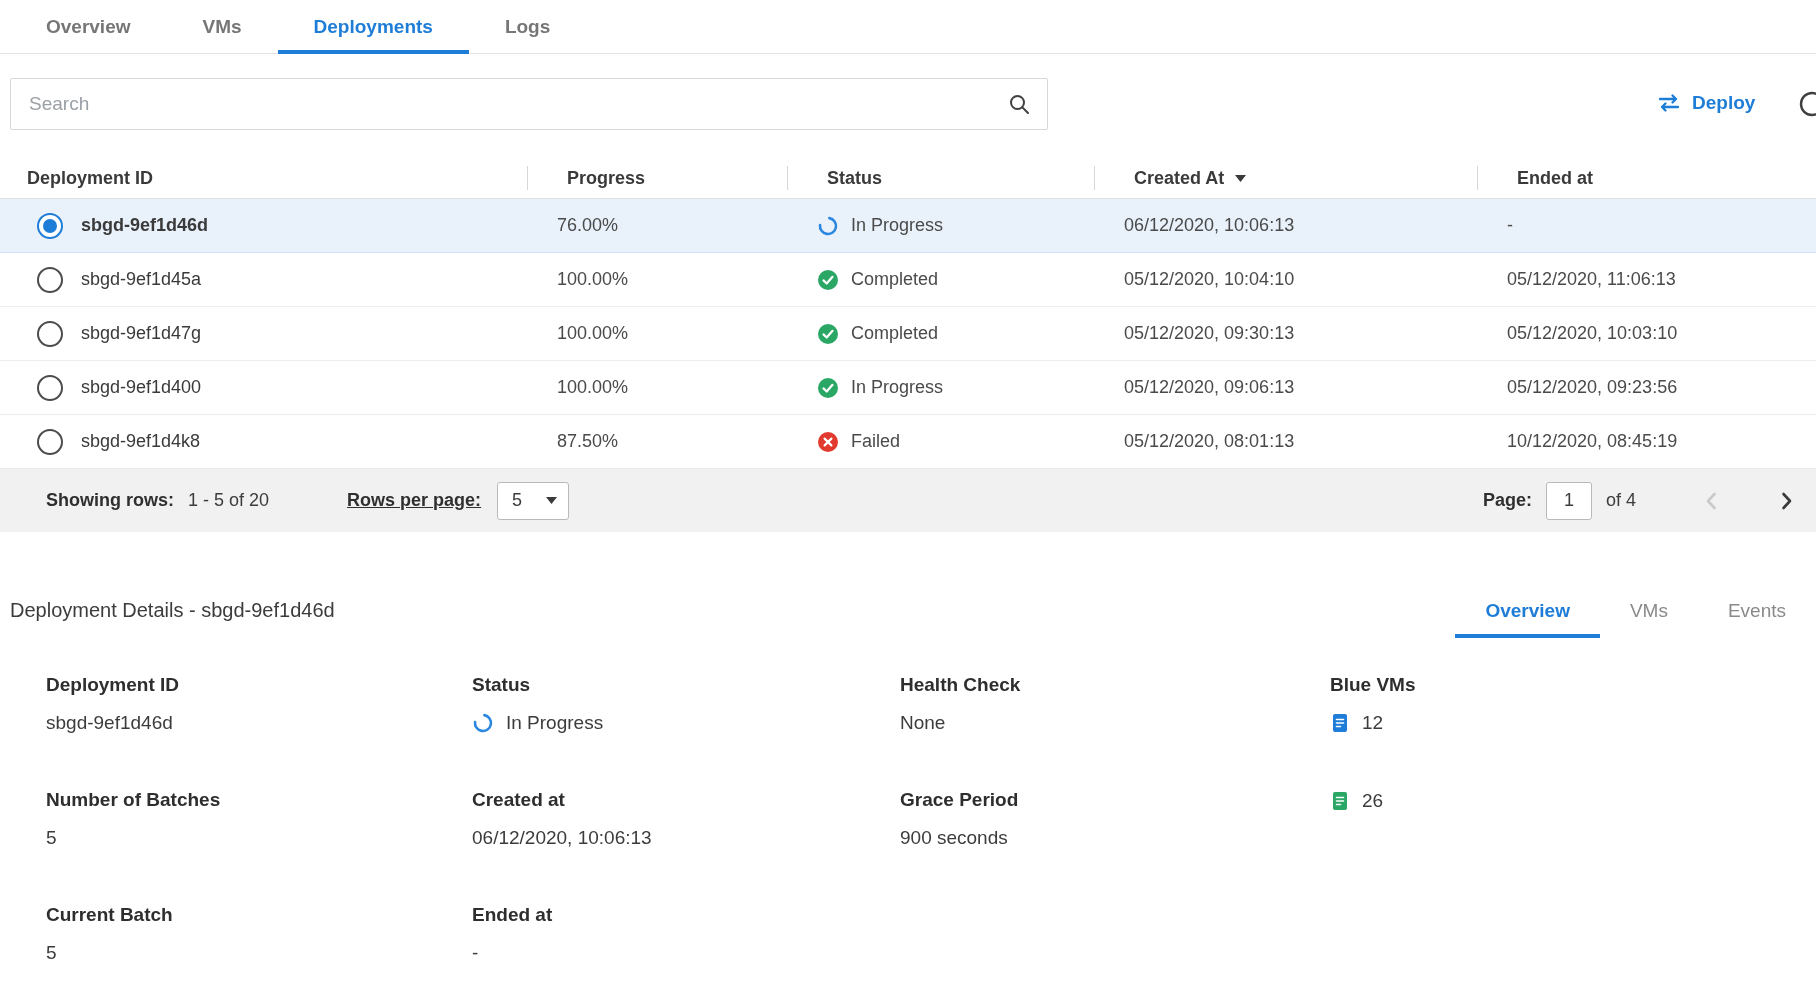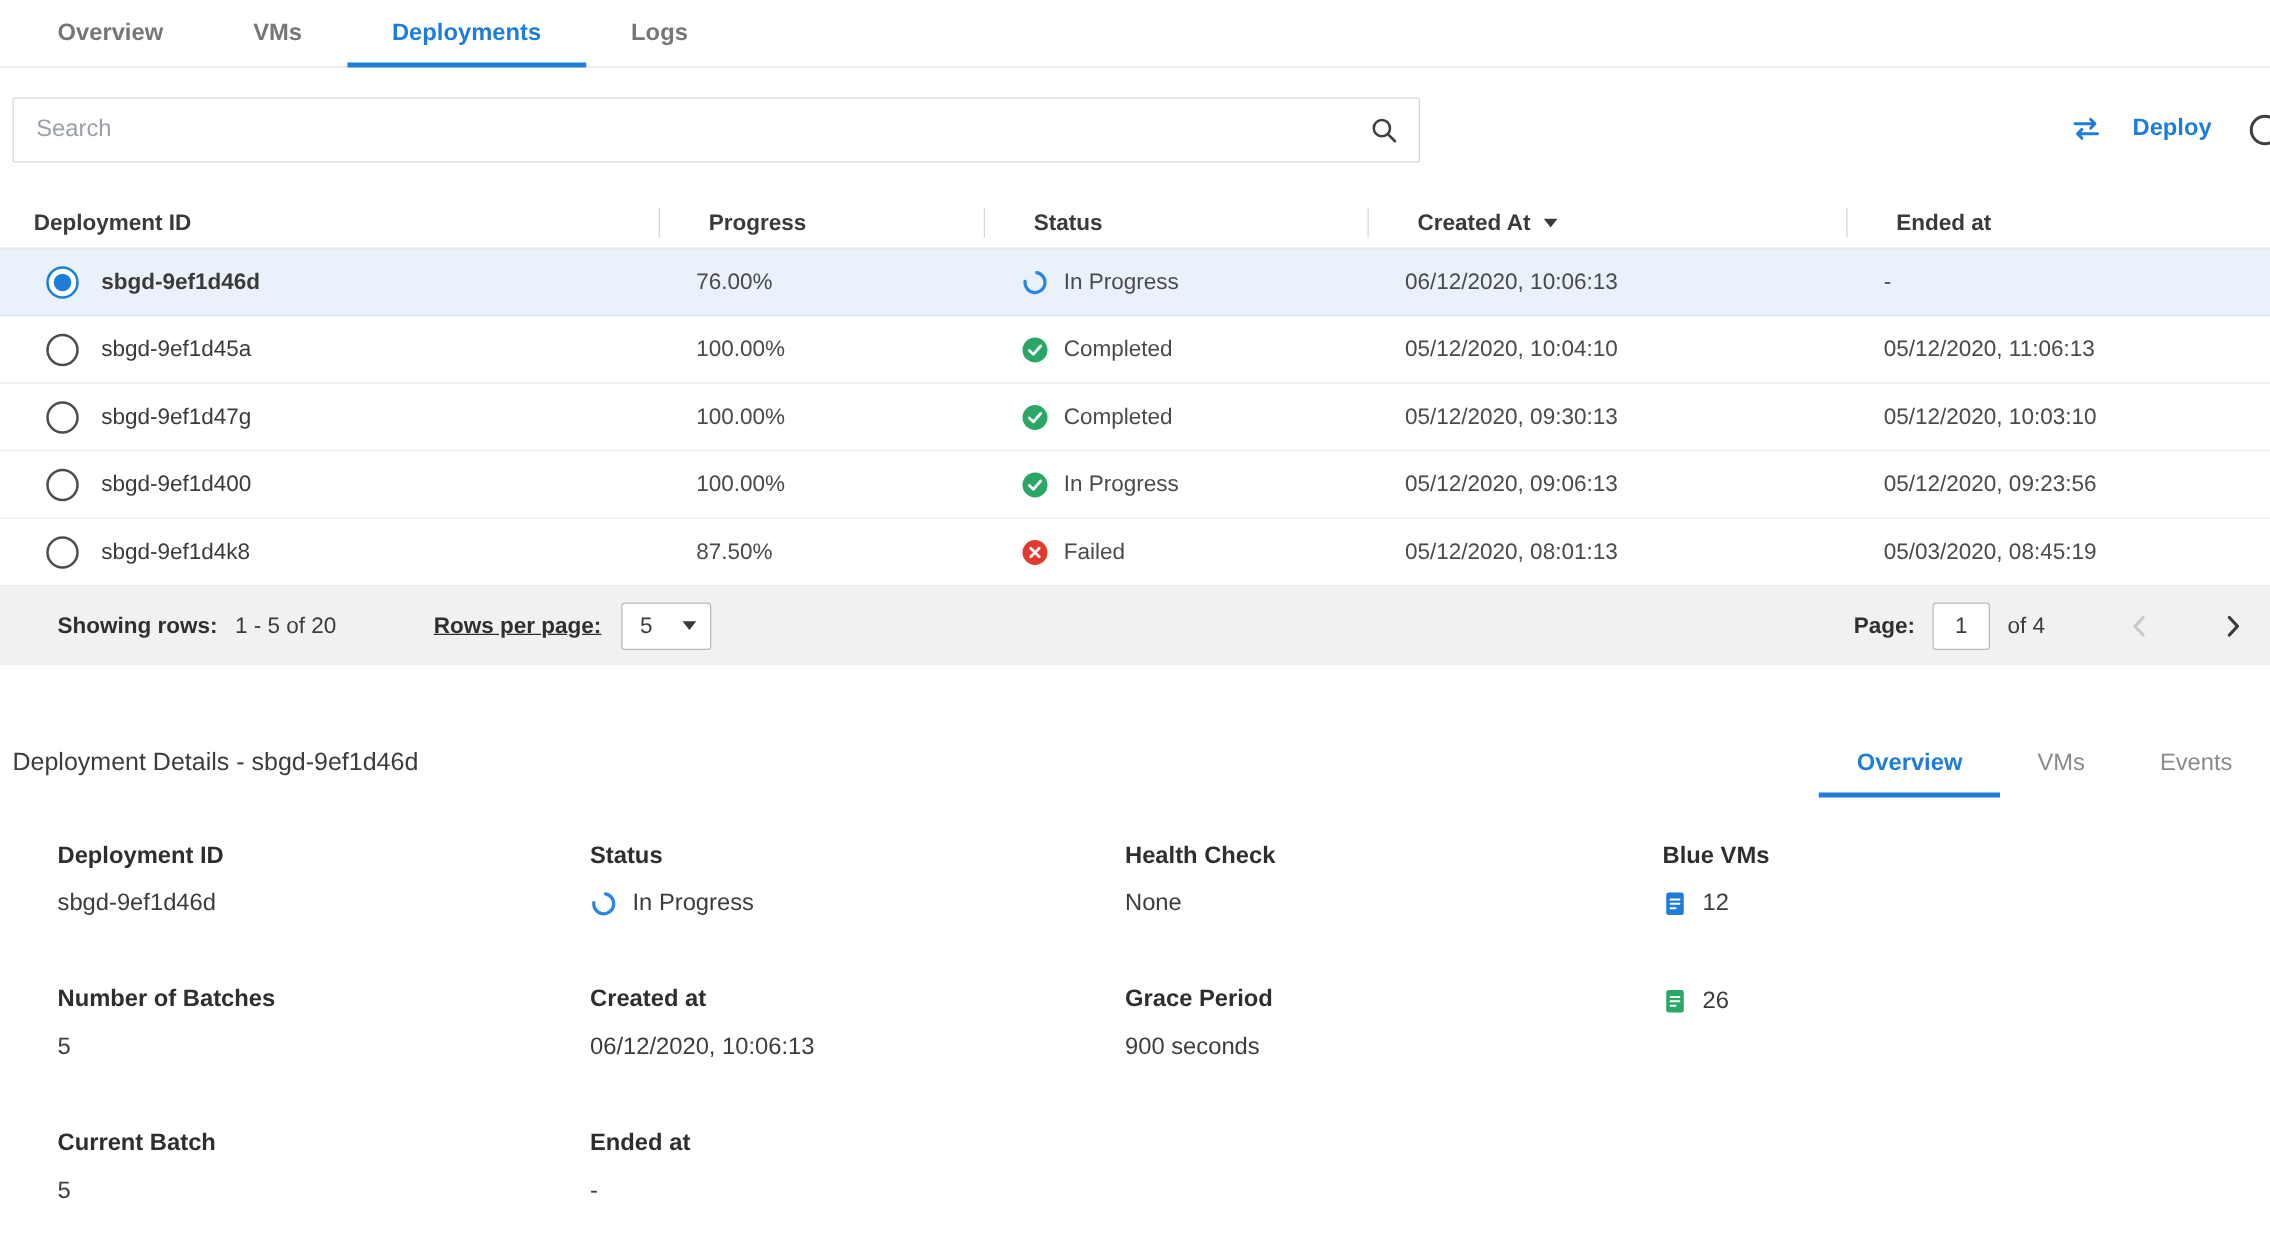--- a/index.html
+++ b/index.html
@@ -12,26 +12,26 @@
   
   .tabbar { display:flex; padding-left:10px; border-bottom:1px solid #e4e4e4; }
   .tabbar .tab {
     padding:16px 36px 12px; font-size:19px; font-weight:700; color:#767676;
     border-bottom:4px solid transparent; margin-bottom:-1px; cursor:pointer; white-space:nowrap;
   }
   .tabbar .tab.active { color:#1e7dd7; border-bottom-color:#1e7dd7; }
 
   
   .toolbar { position:relative; margin-top:24px; height:52px; padding-left:10px; display:flex; align-items:center; }
-  .searchbox { width:1126px; height:52px; border:1px solid #d8d8d8; border-radius:2px;
+  .searchbox { width:1038px; height:52px; border:1px solid #d8d8d8; border-radius:2px;
     display:flex; align-items:center; padding:0 16px 0 18px; background:#fff; }
   .searchbox input { flex:1; border:none; outline:none; font-size:19px; color:#3c3c3c;
     font-family:"Liberation Sans", sans-serif; background:transparent; }
   .searchbox input::placeholder { color:#9aa0a6; }
-  .deploy { position:absolute; left:1656px; top:14px; display:flex; align-items:center; gap:24px;
+  .deploy { position:absolute; left:1656px; top:14px; display:flex; align-items:center; gap:10px;
     color:#1e7dd7; font-size:19px; font-weight:700; cursor:pointer; background:none; border:none; }
   .refresh { position:absolute; left:1797px; top:11px; cursor:pointer; }
 
   
   .table { margin-top:28px; }
   .col1{width:527px;} .col2{width:260px;} .col3{width:307px;} .col4{width:383px;} .col5{width:339px;}
   .thead { display:flex; height:41px; align-items:center; border-bottom:1px solid #e0e0e0; }
   .th { position:relative; height:100%; display:flex; align-items:center; gap:10px;
     padding-left:40px; font-size:18px; font-weight:700; color:#3a3a3a; cursor:pointer; }
   .th:first-child { padding-left:27px; }
@@ -224,21 +224,21 @@
        <div class="td col3">
          <span class="sicon">
             <svg width="22" height="22" viewBox="0 0 22 22">
               <circle cx="11" cy="11" r="10" fill="#e23a2e"></circle>
               <path d="M7.6 7.6 L14.4 14.4 M14.4 7.6 L7.6 14.4" stroke="#fff" stroke-width="2.2" stroke-linecap="round"></path>
             </svg>
           </span>
          <span>Failed</span>
        </div>
        <div class="td col4">05/12/2020, 08:01:13</div>
-       <div class="td col5">05/03/2020, 08:45:19</div>
+       <div class="td col5">10/12/2020, 08:45:19</div>
      </div>
     </div>
   <div class="tfoot">
     <span class="b">Showing rows:</span>
     <span class="showing-val">1 - 5 of 20</span>
     <span class="b rpp-label">Rows per page:</span>
     <div class="selectbox">
       <span>5</span>
       <span class="sicon">
         <svg width="13" height="9" viewBox="0 0 13 9">

